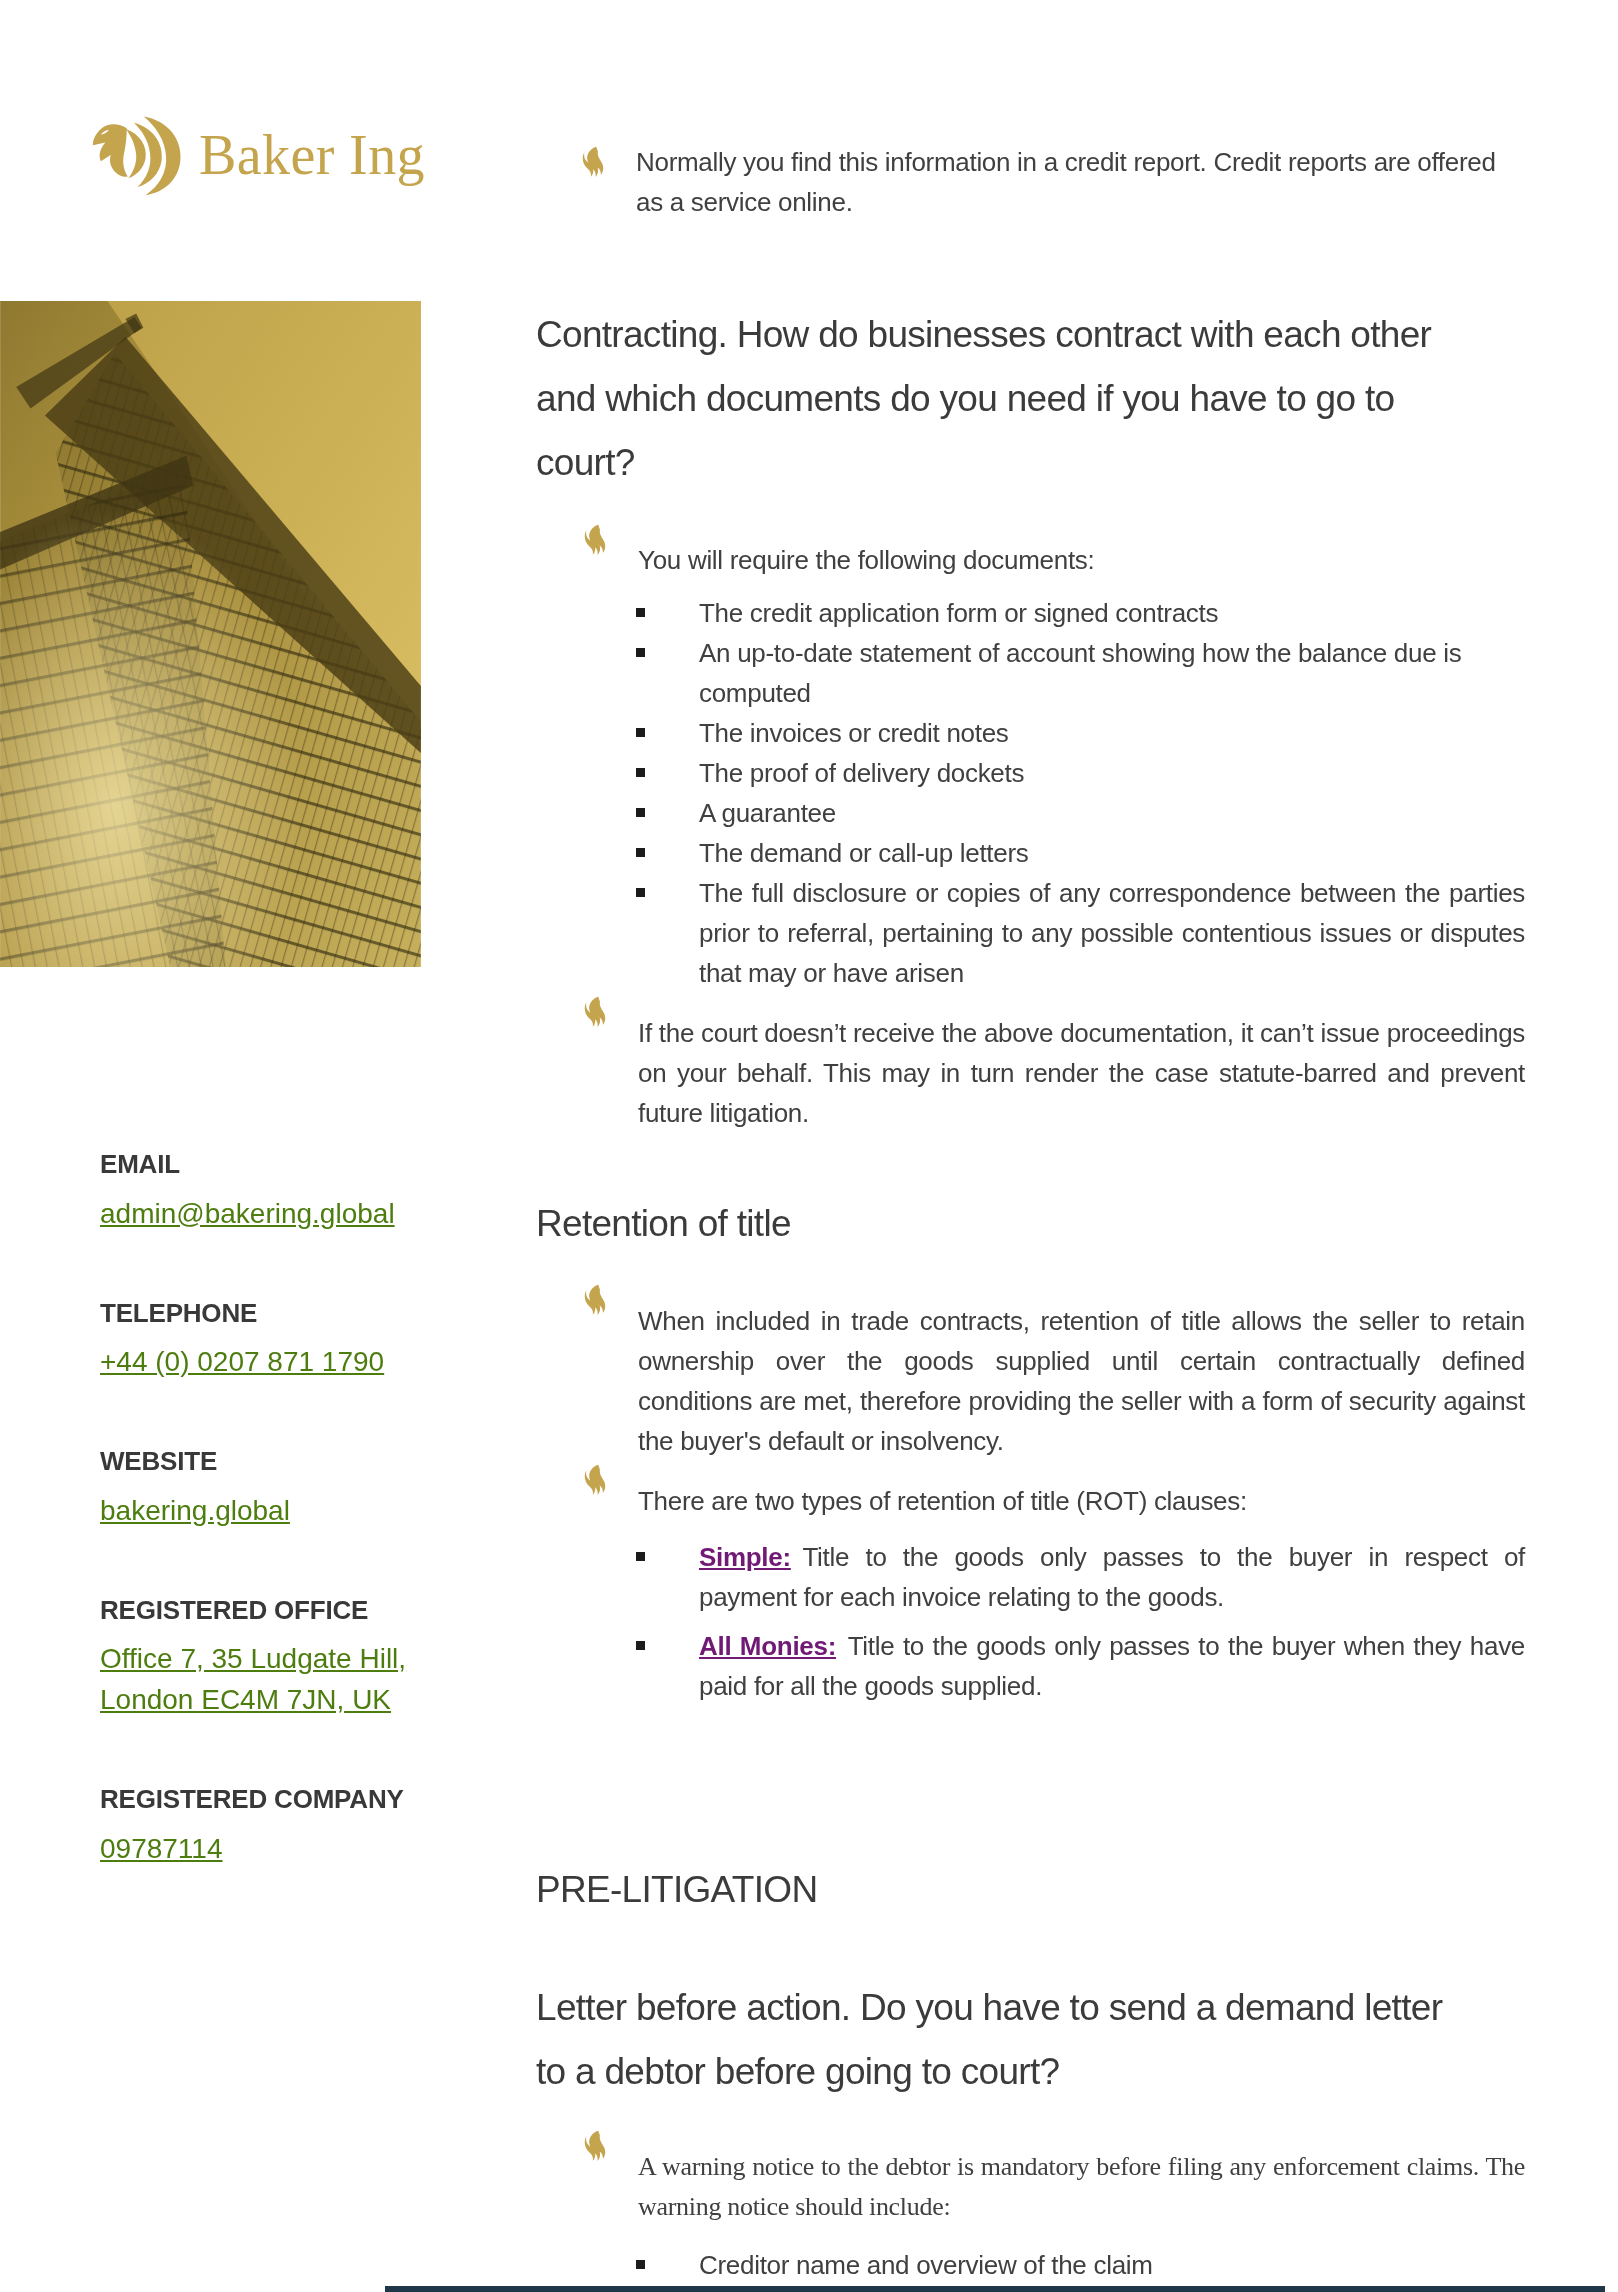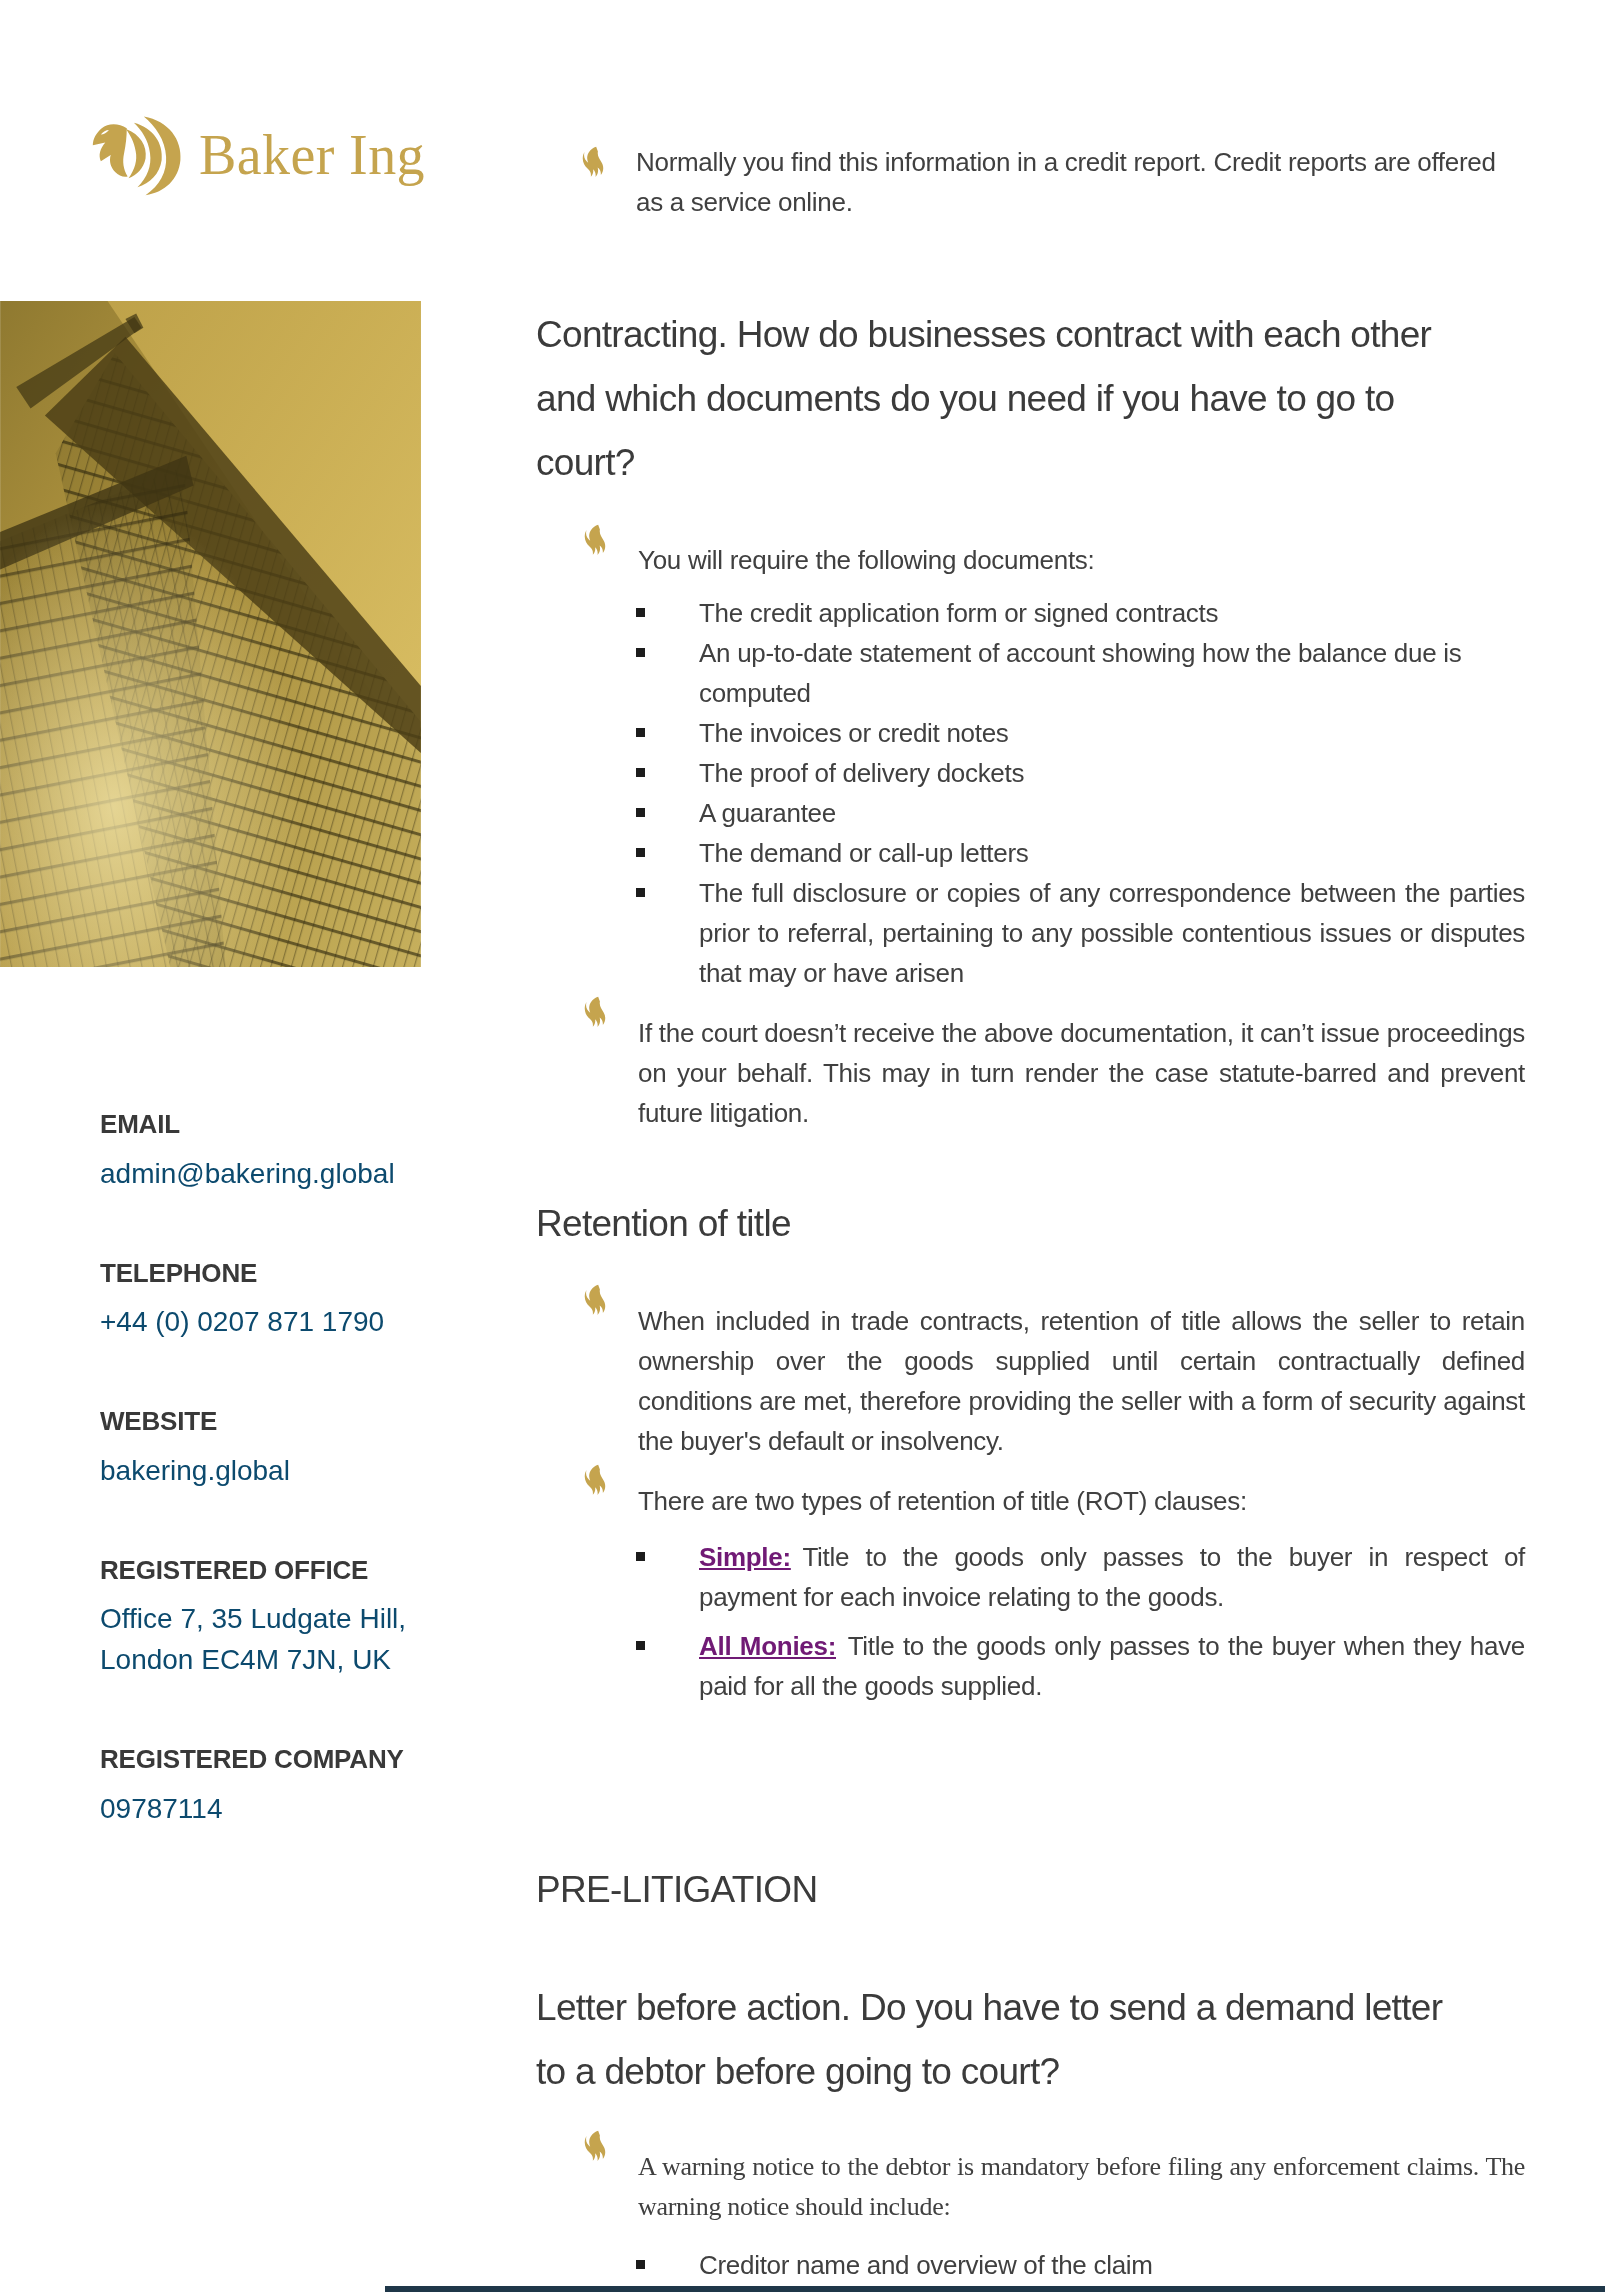--- a/index.html
+++ b/index.html
@@ -16,22 +16,22 @@
   
   .intro { position:absolute; left:582px; top:142px; width:942px; display:flex; }
 
   
   .photo { position:absolute; left:0; top:301px; width:421px; height:666px; }
   .photo svg { display:block; width:421px; height:666px; }
 
   
   .contacts { position:absolute; left:100px; top:1109px; width:340px; }
   .contact-group { margin-bottom:64px; }
-  .contact-label { font-weight:bold; font-size:26px; color:#393939; letter-spacing:-0.2px; }
-  .contact-value { font-size:28px; margin-top:12.5px; line-height:41px; color:#0c4a6e; }
+  .contact-label { font-weight:bold; font-size:26px; color:#393939; letter-spacing:-0.2px;margin-top:40px; }
+  .contact-value { font-size:28px; margin-top:12.5px; line-height:41px; color:#4d7c0f;text-decoration:underline; }
 
   
   .main { position:absolute; left:536px; top:303px; width:989px; }
   h2 { font-weight:400; font-size:37px; color:#3B3B3B; letter-spacing:-0.7px; line-height:64px; margin:0; }
   .h-narrow { width:931px; }
 
   .bullet { display:flex; }
   .b-icon { width:27px; flex:none; margin-right:27px; margin-top:3.6px; }
   .b-icon svg { width:27px; height:32px; display:block; }
   .bullet .b-icon { margin-left:48px; }

